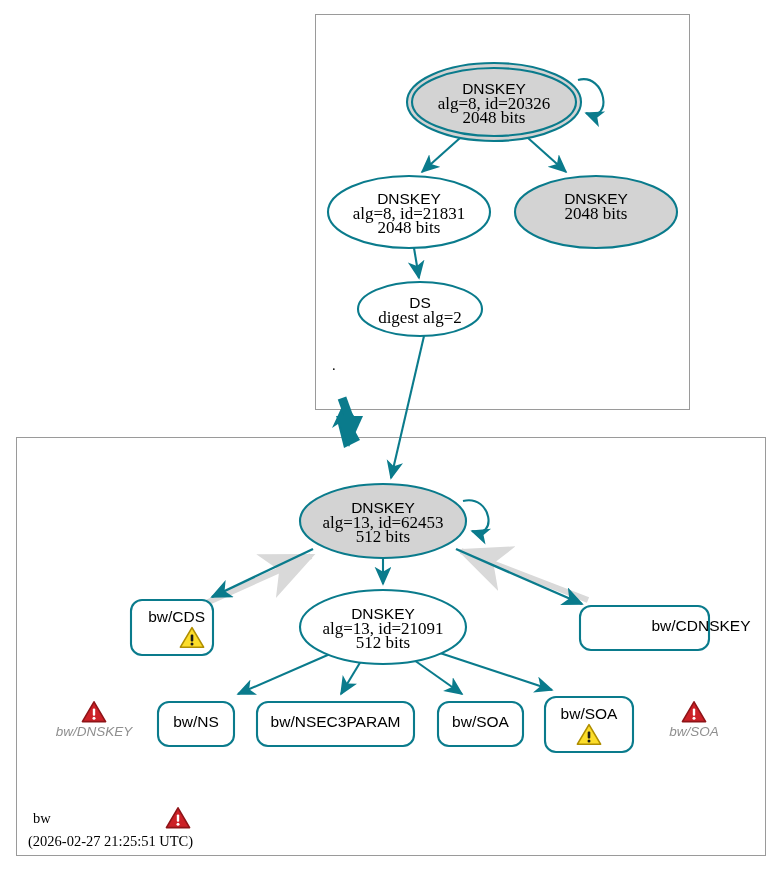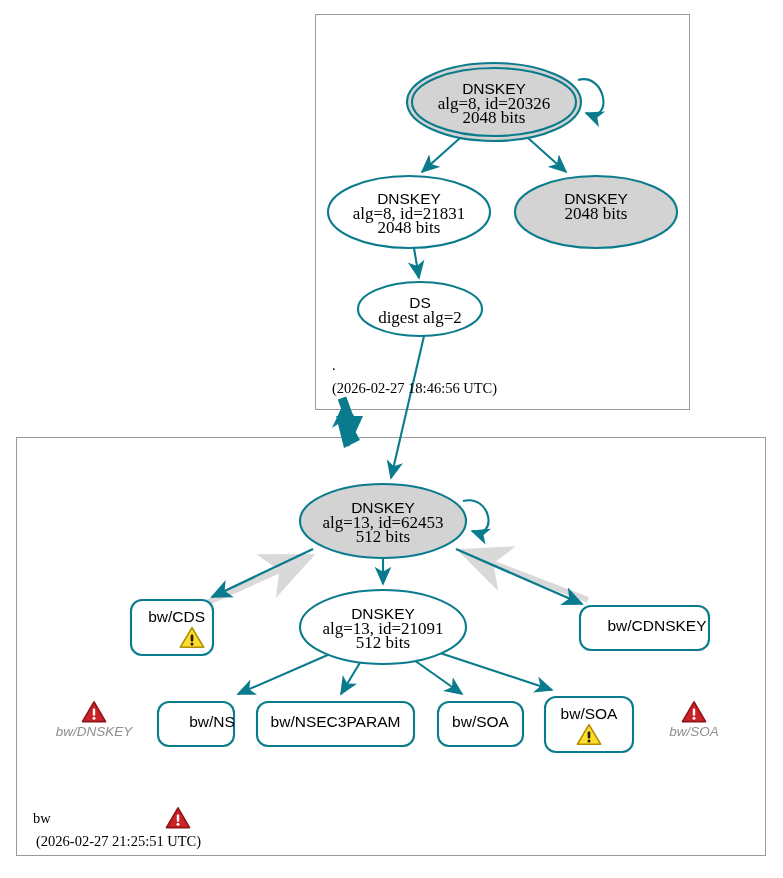--- a/index.html
+++ b/index.html
@@ -251,25 +251,25 @@
     <div class="rr-label">bw/CDS</div>
     <span class="icon-wrap">
       <svg width="26" height="23" viewBox="0 0 26 23" xmlns="http://www.w3.org/2000/svg" style="margin-top:1px;">
         <path d="M13 1.6 L24.6 21.2 L1.4 21.2 Z" fill="#fcdd2a" stroke="#b08e00" stroke-width="1.6" stroke-linejoin="round"></path>
         <rect x="11.7" y="8.4" width="2.6" height="7.2" rx="1" fill="#1a1a1a"></rect>
         <circle cx="13" cy="18.1" r="1.5" fill="#1a1a1a"></circle>
       </svg>
     </span>
   </div>
 
-  <div class="node-label" style="left:580px; top:617px; width:154px;">
+  <div class="node-label" style="left:580px; top:617px; width:154px;padding-left:44px;">
     <div class="rr-label">bw/CDNSKEY</div>
   </div>
 
-  <div class="node-label" style="left:158px; top:713px; width:76px;margin-left:16px;">
+  <div class="node-label" style="left:158px; top:713px; width:76px;">
     <div class="rr-label">bw/NS</div>
   </div>
 
   <div class="node-label" style="left:257px; top:713px; width:157px;">
     <div class="rr-label">bw/NSEC3PARAM</div>
   </div>
 
   <div class="node-label" style="left:438px; top:713px; width:85px;">
     <div class="rr-label">bw/SOA</div>
   </div>
@@ -301,24 +301,23 @@
       <svg width="26" height="24" viewBox="0 0 26 24" xmlns="http://www.w3.org/2000/svg">
         <path d="M13 1.8 L24.6 21.6 L1.4 21.6 Z" fill="#cc2127" stroke="#8f1418" stroke-width="1.6" stroke-linejoin="round"></path>
         <rect x="11.8" y="8.4" width="2.4" height="7.4" rx="1" fill="#ffffff"></rect>
         <circle cx="13" cy="18.3" r="1.5" fill="#ffffff"></circle>
       </svg>
     </span>
     <div class="orphan-name">bw/SOA</div>
   </div>
 
   <div class="zone-name" style="left:332px; top:357px;">.</div>
-  <div class="zone-time" style="left:332px; top:380px;">(2026-02-27 18:46:56 UTC)</div>
 
   <div class="zone-name" style="left:33px; top:810px;">bw</div>
-  <div class="zone-time" style="left:36px; top:833px;">(2026-02-27 21:25:51 UTC)</div>
+  <div class="zone-time" style="left:28px; top:833px;">(2026-02-27 21:25:51 UTC)</div>
 
   <span class="icon-wrap" style="position:absolute; left:165px; top:806px;">
     <svg width="26" height="24" viewBox="0 0 26 24" xmlns="http://www.w3.org/2000/svg">
       <path d="M13 1.8 L24.6 21.6 L1.4 21.6 Z" fill="#cc2127" stroke="#8f1418" stroke-width="1.6" stroke-linejoin="round"></path>
       <rect x="11.8" y="8.4" width="2.4" height="7.4" rx="1" fill="#ffffff"></rect>
       <circle cx="13" cy="18.3" r="1.5" fill="#ffffff"></circle>
     </svg>
   </span>
 
 </div>

